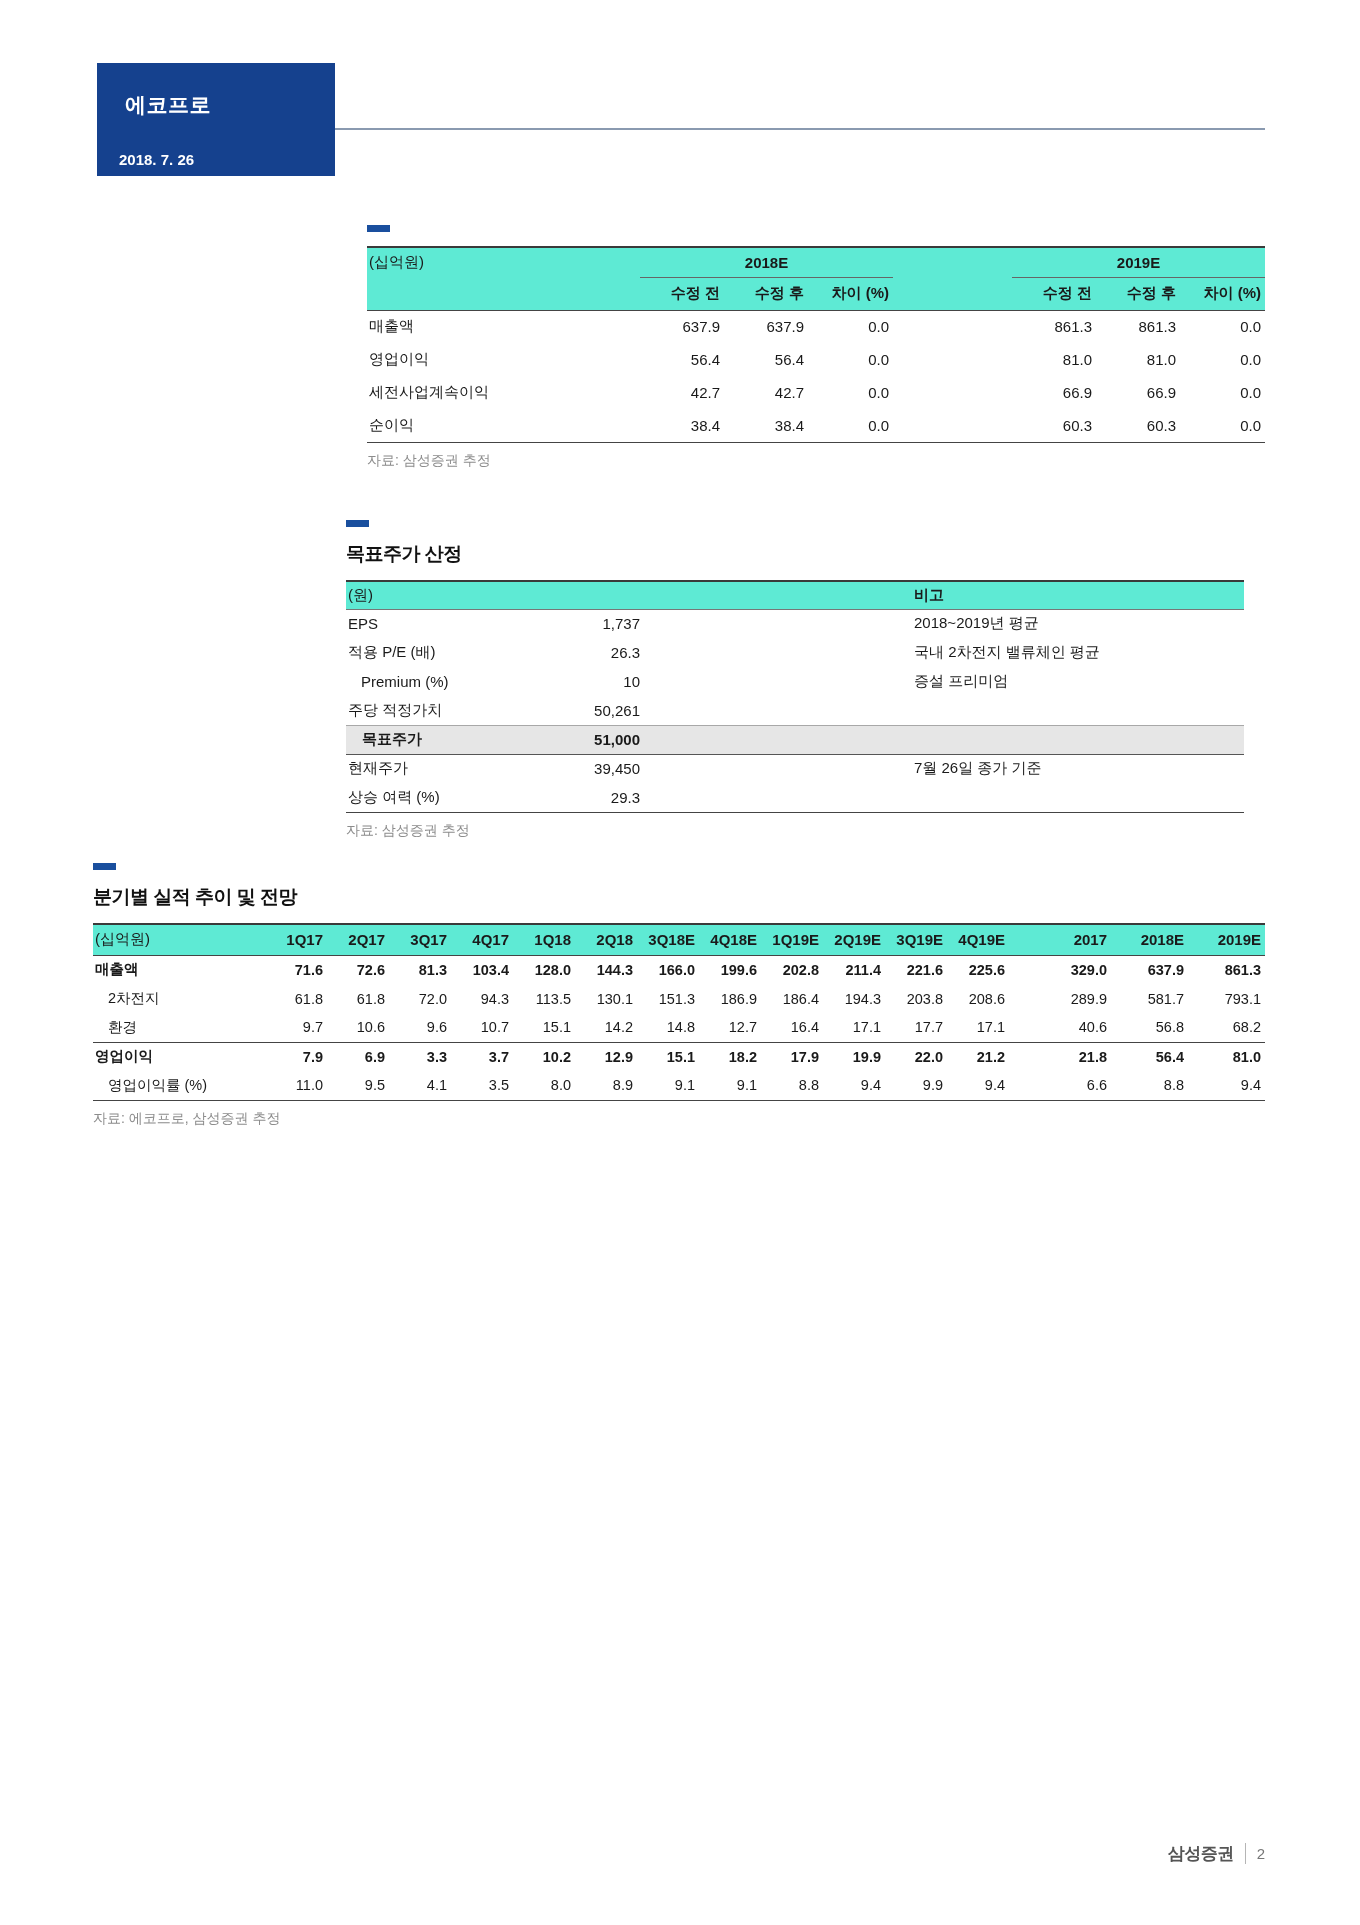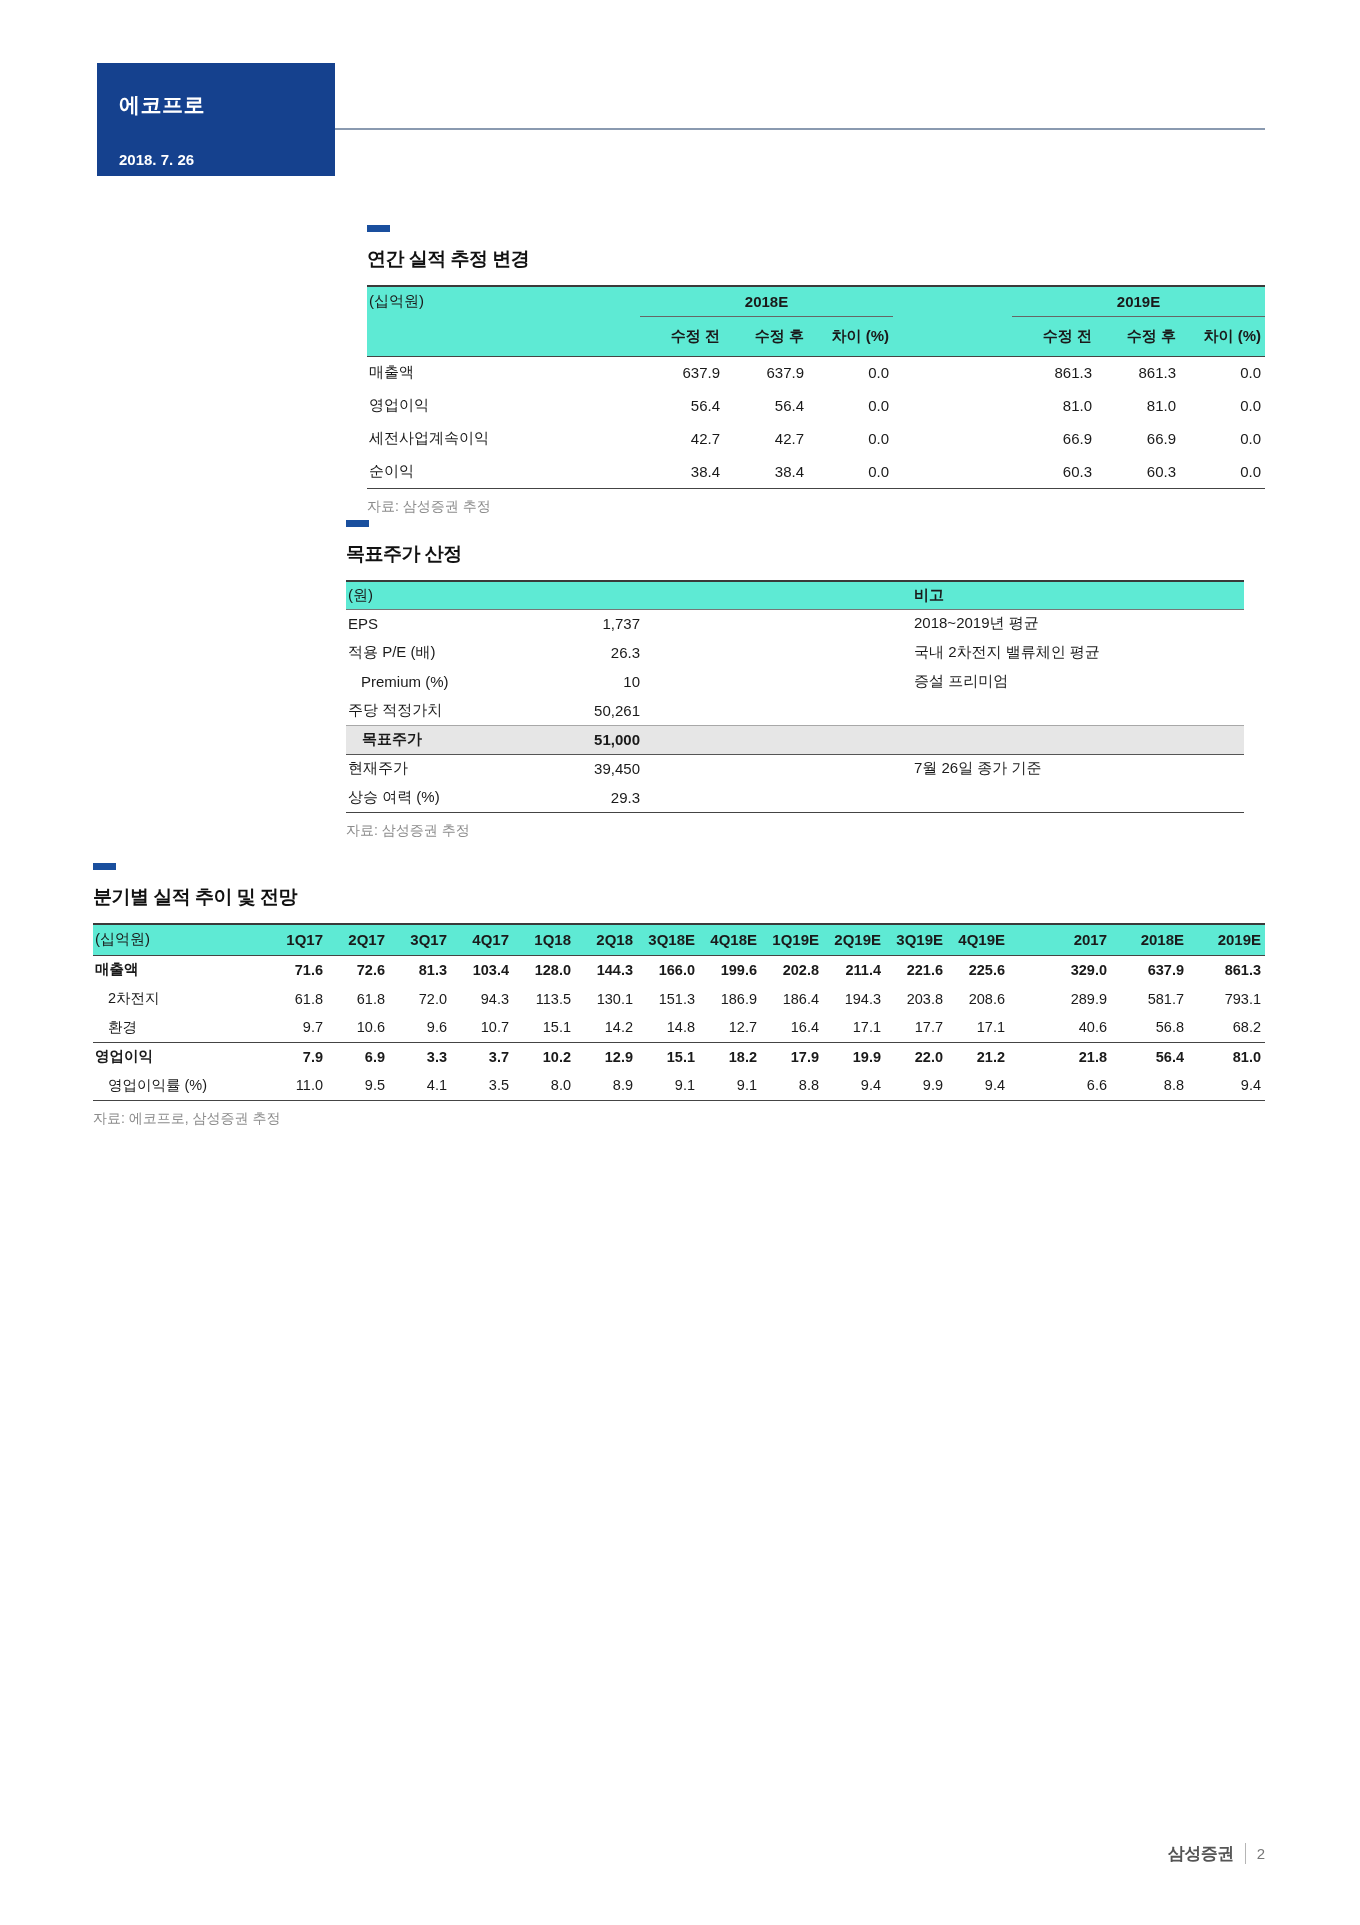--- a/index.html
+++ b/index.html
@@ -6,21 +6,21 @@
   html,body { background:#ffffff; }
   .page {
     position:relative; width:1360px; height:1925px; background:#ffffff;
     font-family:"Liberation Sans","DejaVu Sans",sans-serif; color:#1a1a1a;
     overflow:hidden;
   }
 
   
   .brand-box {
     position:absolute; left:97px; top:63px; width:238px; height:83px;
-    background:#15418e; color:#ffffff; display:flex; align-items:center; padding-left:22px;
+    background:#15418e; color:#ffffff; display:flex; align-items:center; padding-left:28px;
   }
   .brand-title { font-size:21px; font-weight:bold; letter-spacing:0.5px; }
   .brand-date-box {
     position:absolute; left:97px; top:132px; width:238px; height:34px;
     background:#15418e; color:#ffffff; display:flex; align-items:center; padding-left:22px;
     font-size:15px; font-weight:bold;margin-top:10px;
   }
   .header-rule { position:absolute; left:335px; top:128px; width:930px; height:2px; background:#8a9ab0; }
 
   
@@ -35,21 +35,21 @@
   th, td { font-size:15px; font-weight:normal; vertical-align:middle; white-space:nowrap; overflow:visible; }
   .num { text-align:right; padding-right:4px; }
   .lbl { text-align:left; padding-left:2px; }
   .indent { padding-left:15px; }
   .band { background:#5eead4; }
   .source { margin-top:9px; font-size:14px; color:#8c8c8c; }
 
   
   .t1 { border-top:2px solid #3a3a3a; border-bottom:1px solid #444; }
   .t1 thead tr.grp-row th { height:30px; }
-  .t1 thead tr.sub-row th { height:40px; }
+  .t1 thead tr.sub-row th { height:33px; }
   .t1 thead tr.sub-row { border-bottom:1px solid #444; }
   .t1 th.grp { text-align:center; font-weight:bold; border-bottom:1px solid #666; }
   .t1 thead .hdr { font-weight:bold; }
   .t1 tbody td { height:33px; }
 
   
   .t2 { border-top:2px solid #3a3a3a; border-bottom:1px solid #444; }
   .t2 thead th { height:28px; text-align:left; }
   .t2 thead { border-bottom:1px solid #777; }
   .t2 thead .note-h { font-weight:bold; }
@@ -84,21 +84,20 @@
   <div class="brand-box">
     <div class="brand-title">에코프로</div>
   </div>
   <div class="brand-date-box">
     <span>2018. 7. 26</span>
   </div>
   <div class="header-rule"></div>
 
   <div class="sec sec1">
     <div class="dash"></div>
-    <h2>연간 실적 추정 변경</h2>
     <table class="t1">
       <colgroup>
         <col style="width:273px">
           <col style="width:84px">
           <col style="width:84px">
           <col style="width:85px">
         <col style="width:119px">
           <col style="width:84px">
           <col style="width:84px">
           <col style="width:85px">

